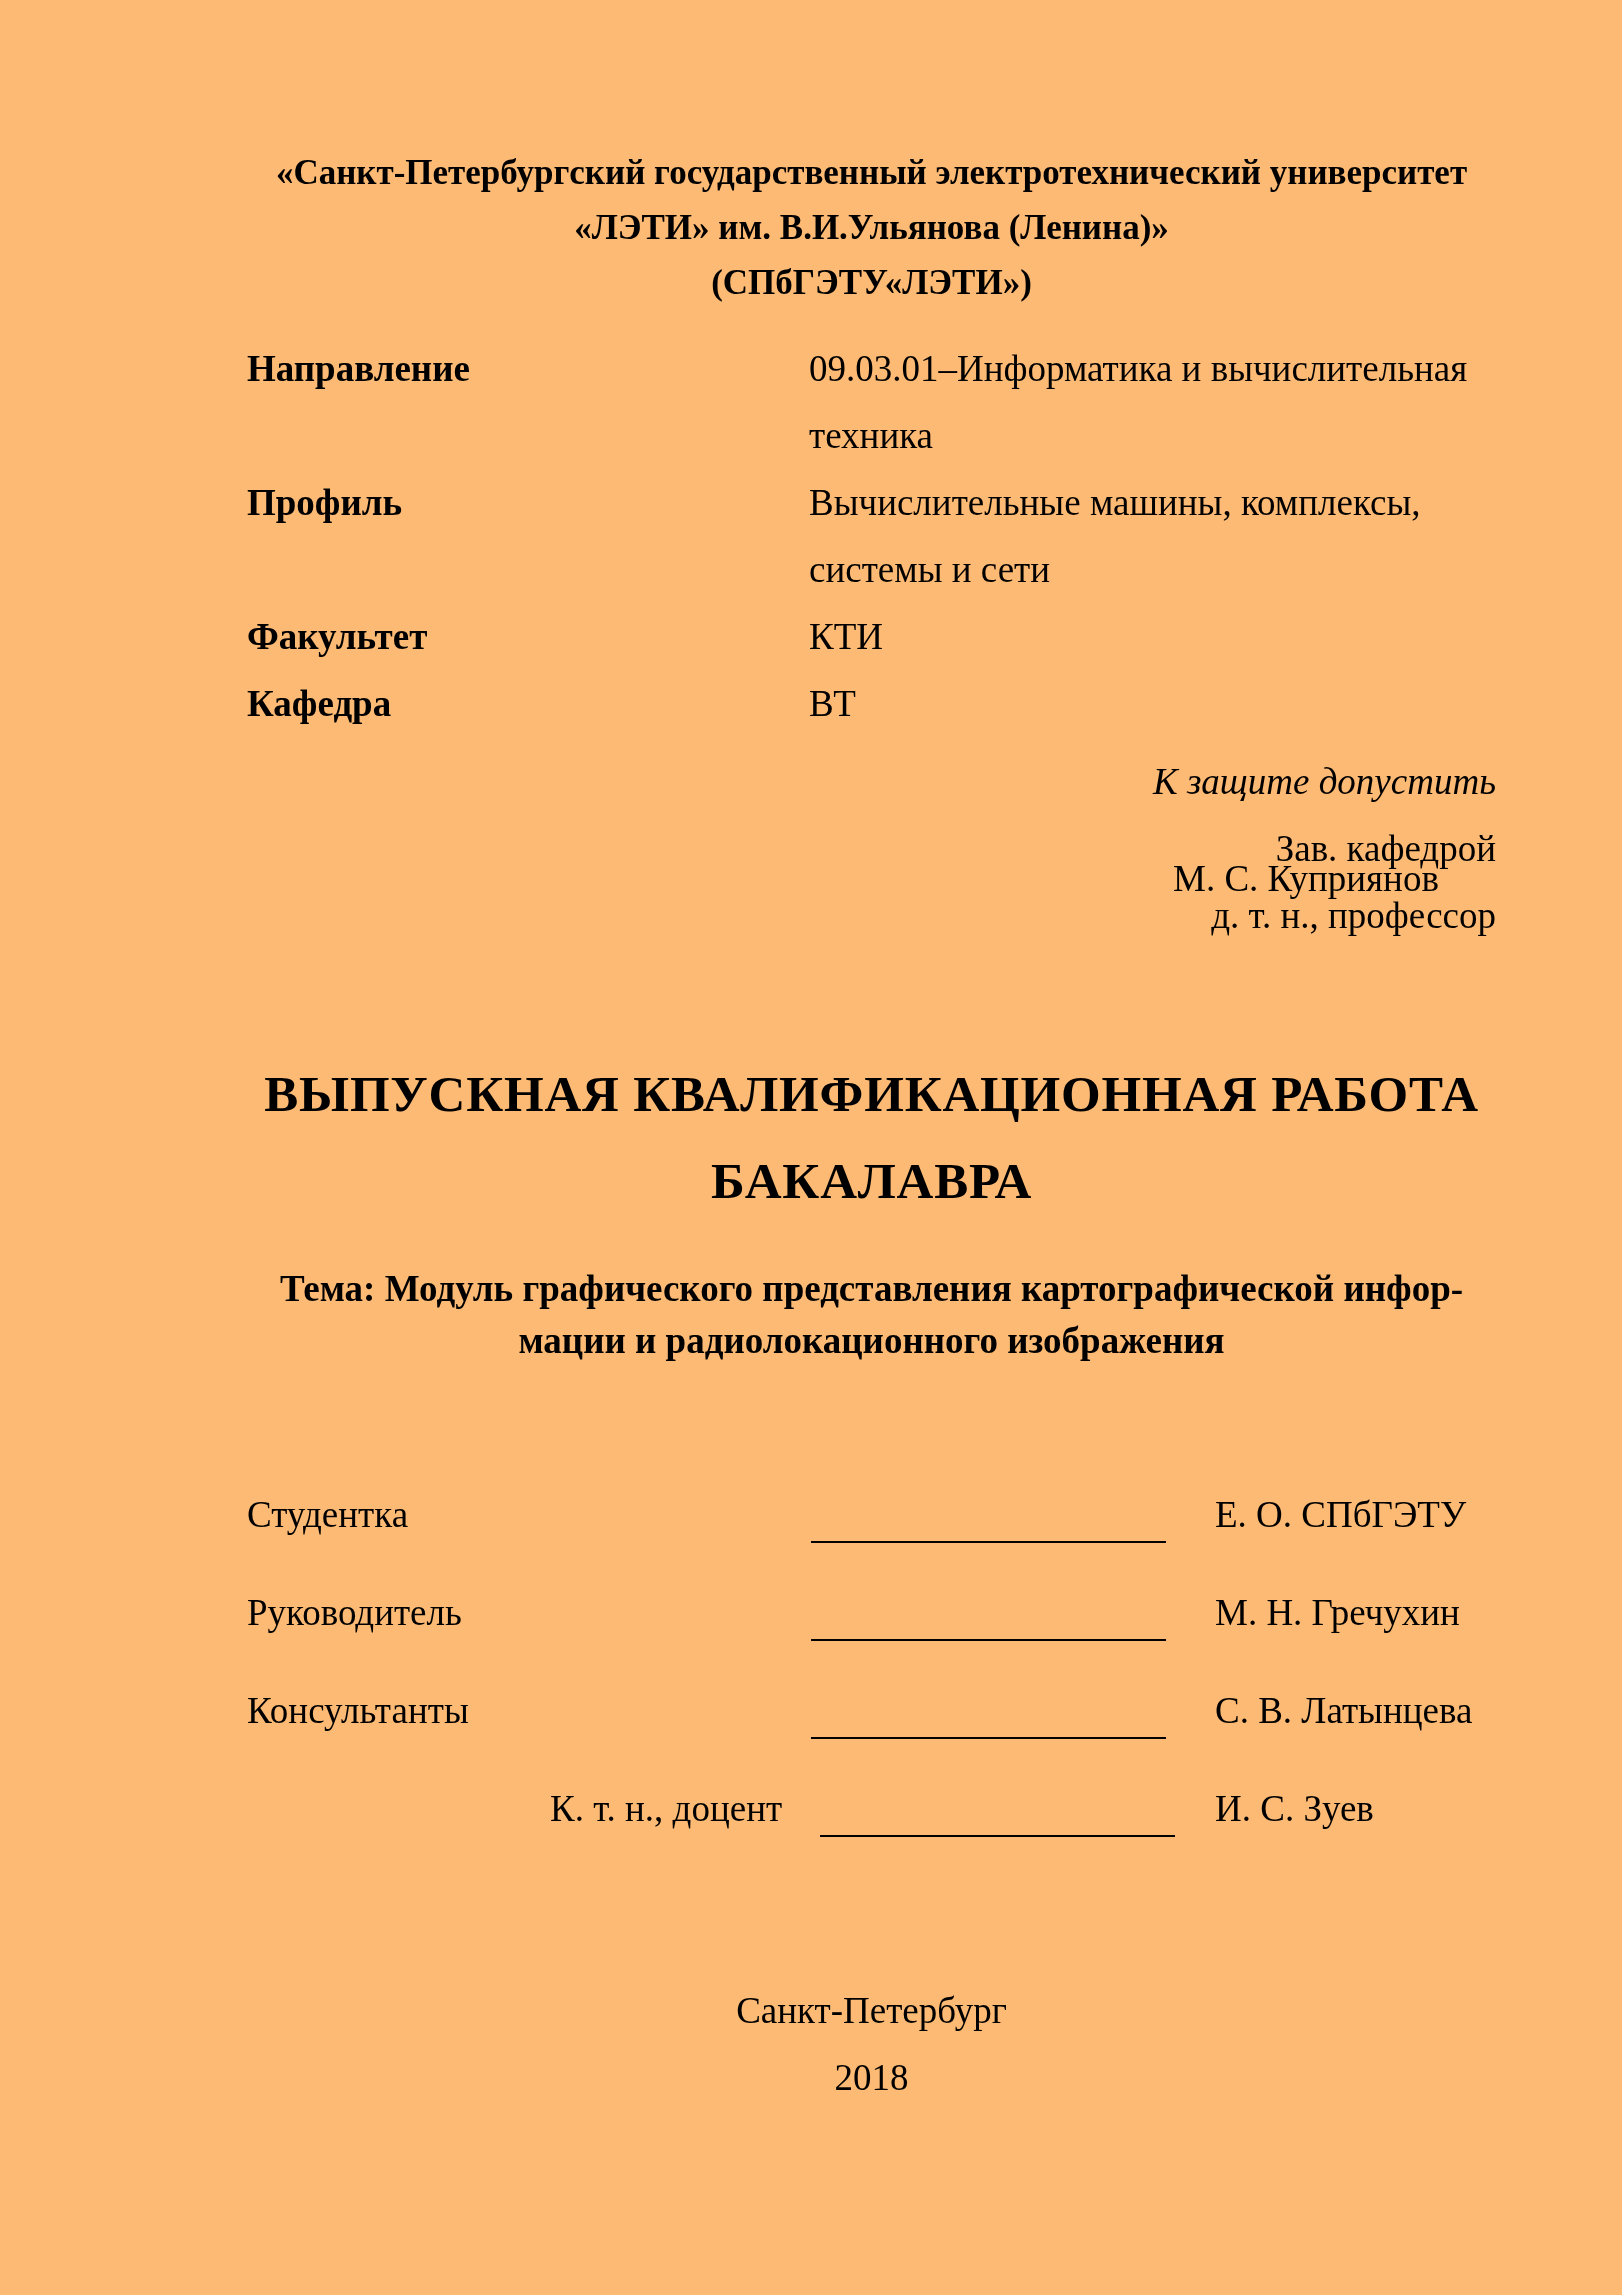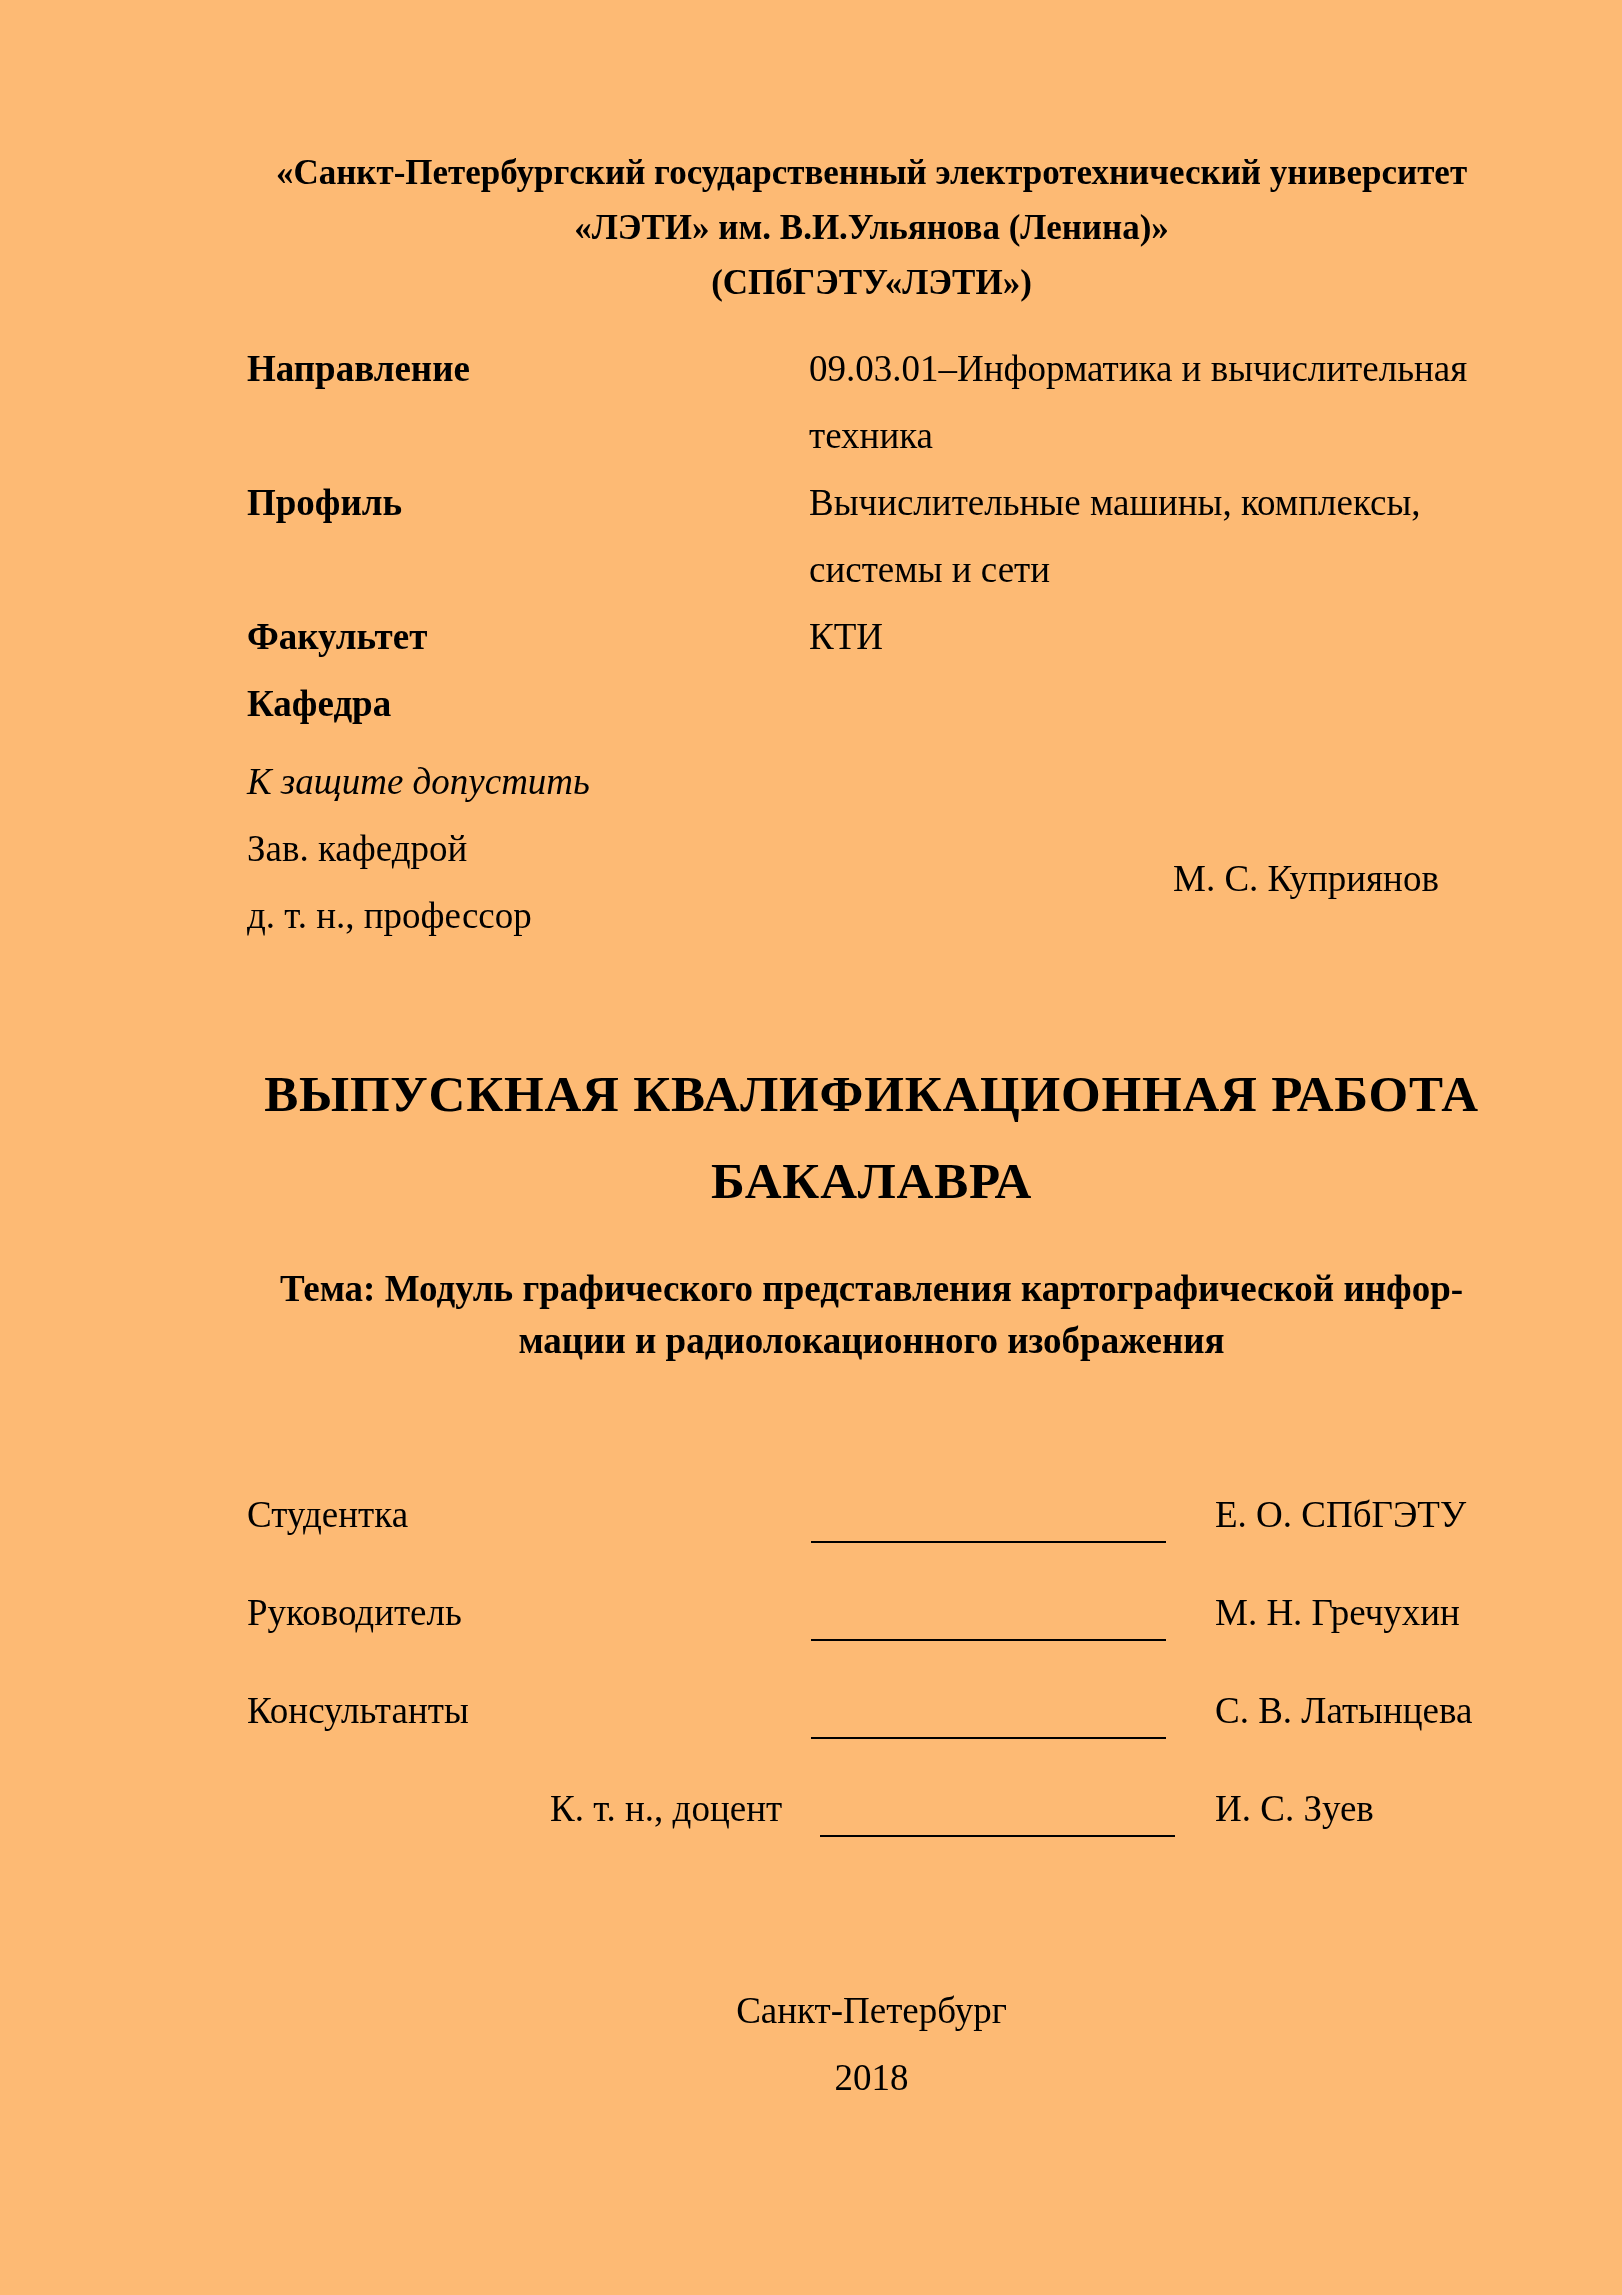--- a/index.html
+++ b/index.html
@@ -25,21 +25,21 @@
     line-height: 55px;
   }
 
   
   .fields { top: 335px; font-size: 37px; }
   .field-row { display: flex; gap: 9px; }
   .field-label { flex: 0 0 553px; width: 553px; font-weight: 700; line-height: 67px; }
   .field-value { flex: 1; line-height: 67px; }
 
   
-  .admission { top: 748px; font-size: 37px; line-height: 67px; }
+  .admission { top: 748px; font-size: 37px; line-height: 67px; text-align: right; }
   .admission .note { font-style: italic; }
   .approver {
     position: absolute;
     left: 926px;
     top: 97px;
     line-height: 67px;
     white-space: nowrap;
   }
 
   
@@ -100,20 +100,23 @@
       </div>
     </div>
     <div class="field-row">
       <div class="field-label">Факультет</div>
       <div class="field-value">
         <div class="nowrap">КТИ</div>
       </div>
     </div>
     <div class="field-row">
       <div class="field-label">Кафедра</div>
+      <div class="field-value">
+        <div class="nowrap">ВТ</div>
+      </div>
     </div>
   </div>
 
   <div class="col admission">
     <div class="note nowrap">К защите допустить</div>
     <div class="nowrap">Зав. кафедрой</div>
     <div class="nowrap">д. т. н., профессор</div>
     <div class="approver">М. С. Куприянов</div>
   </div>
 

